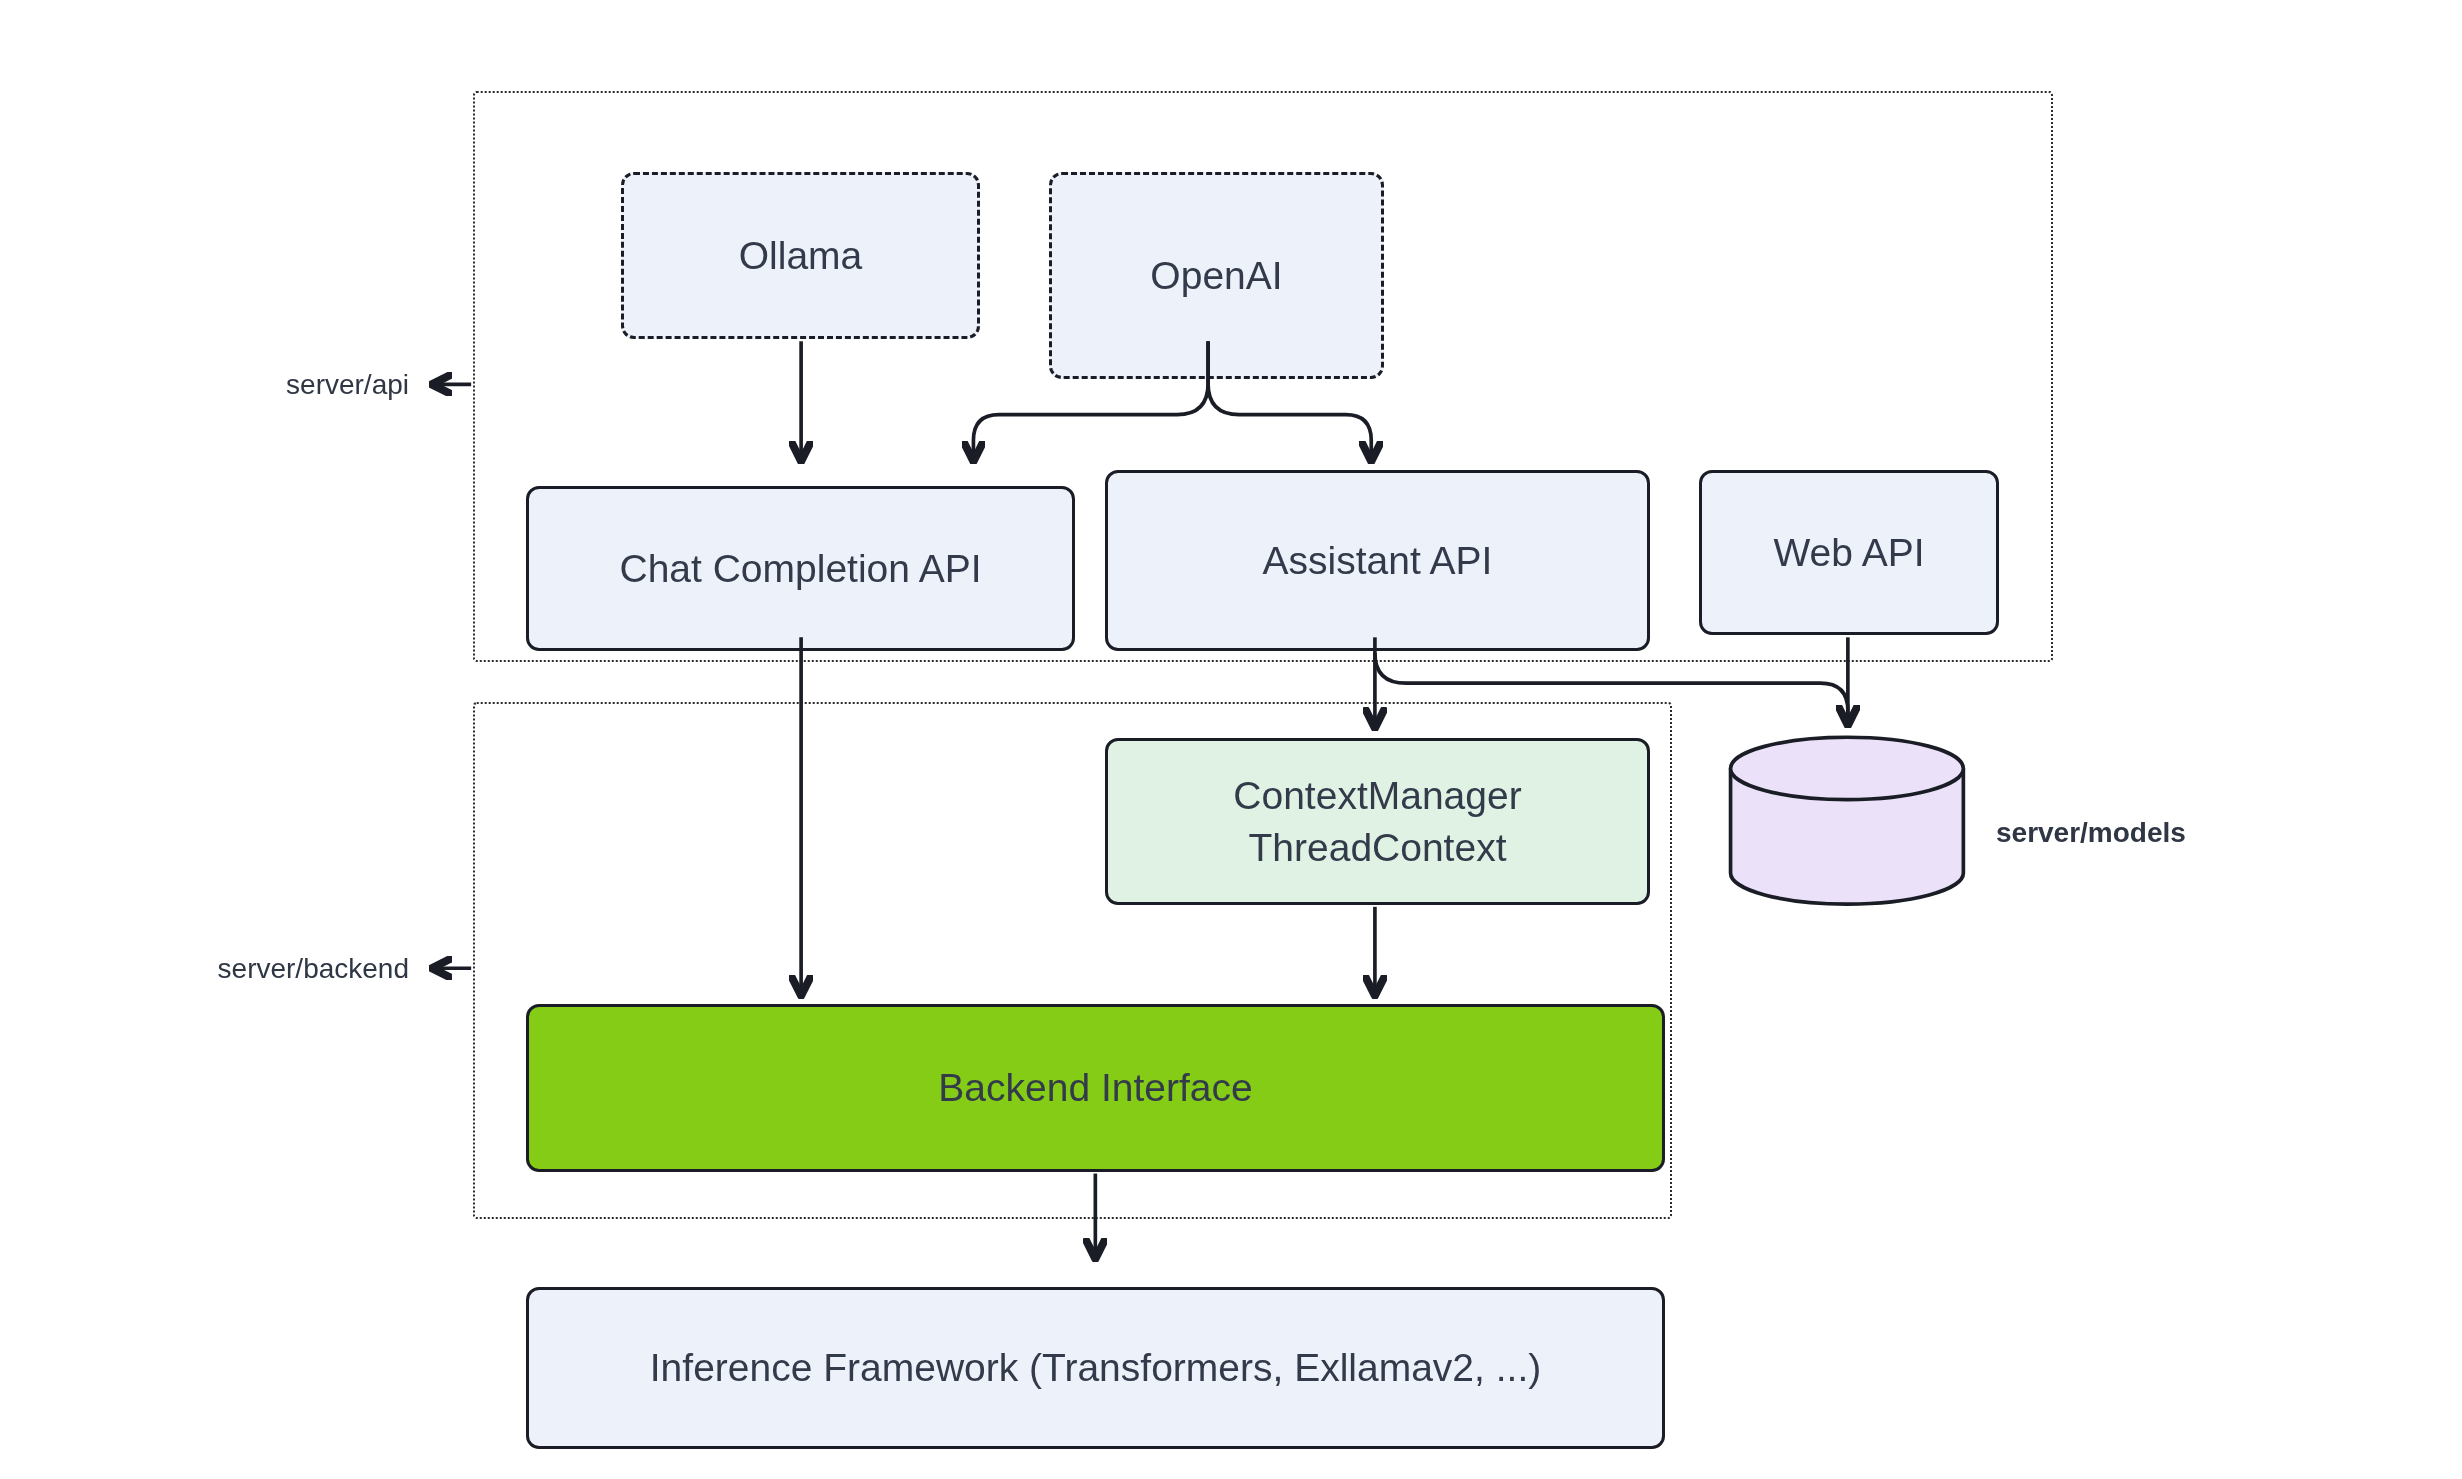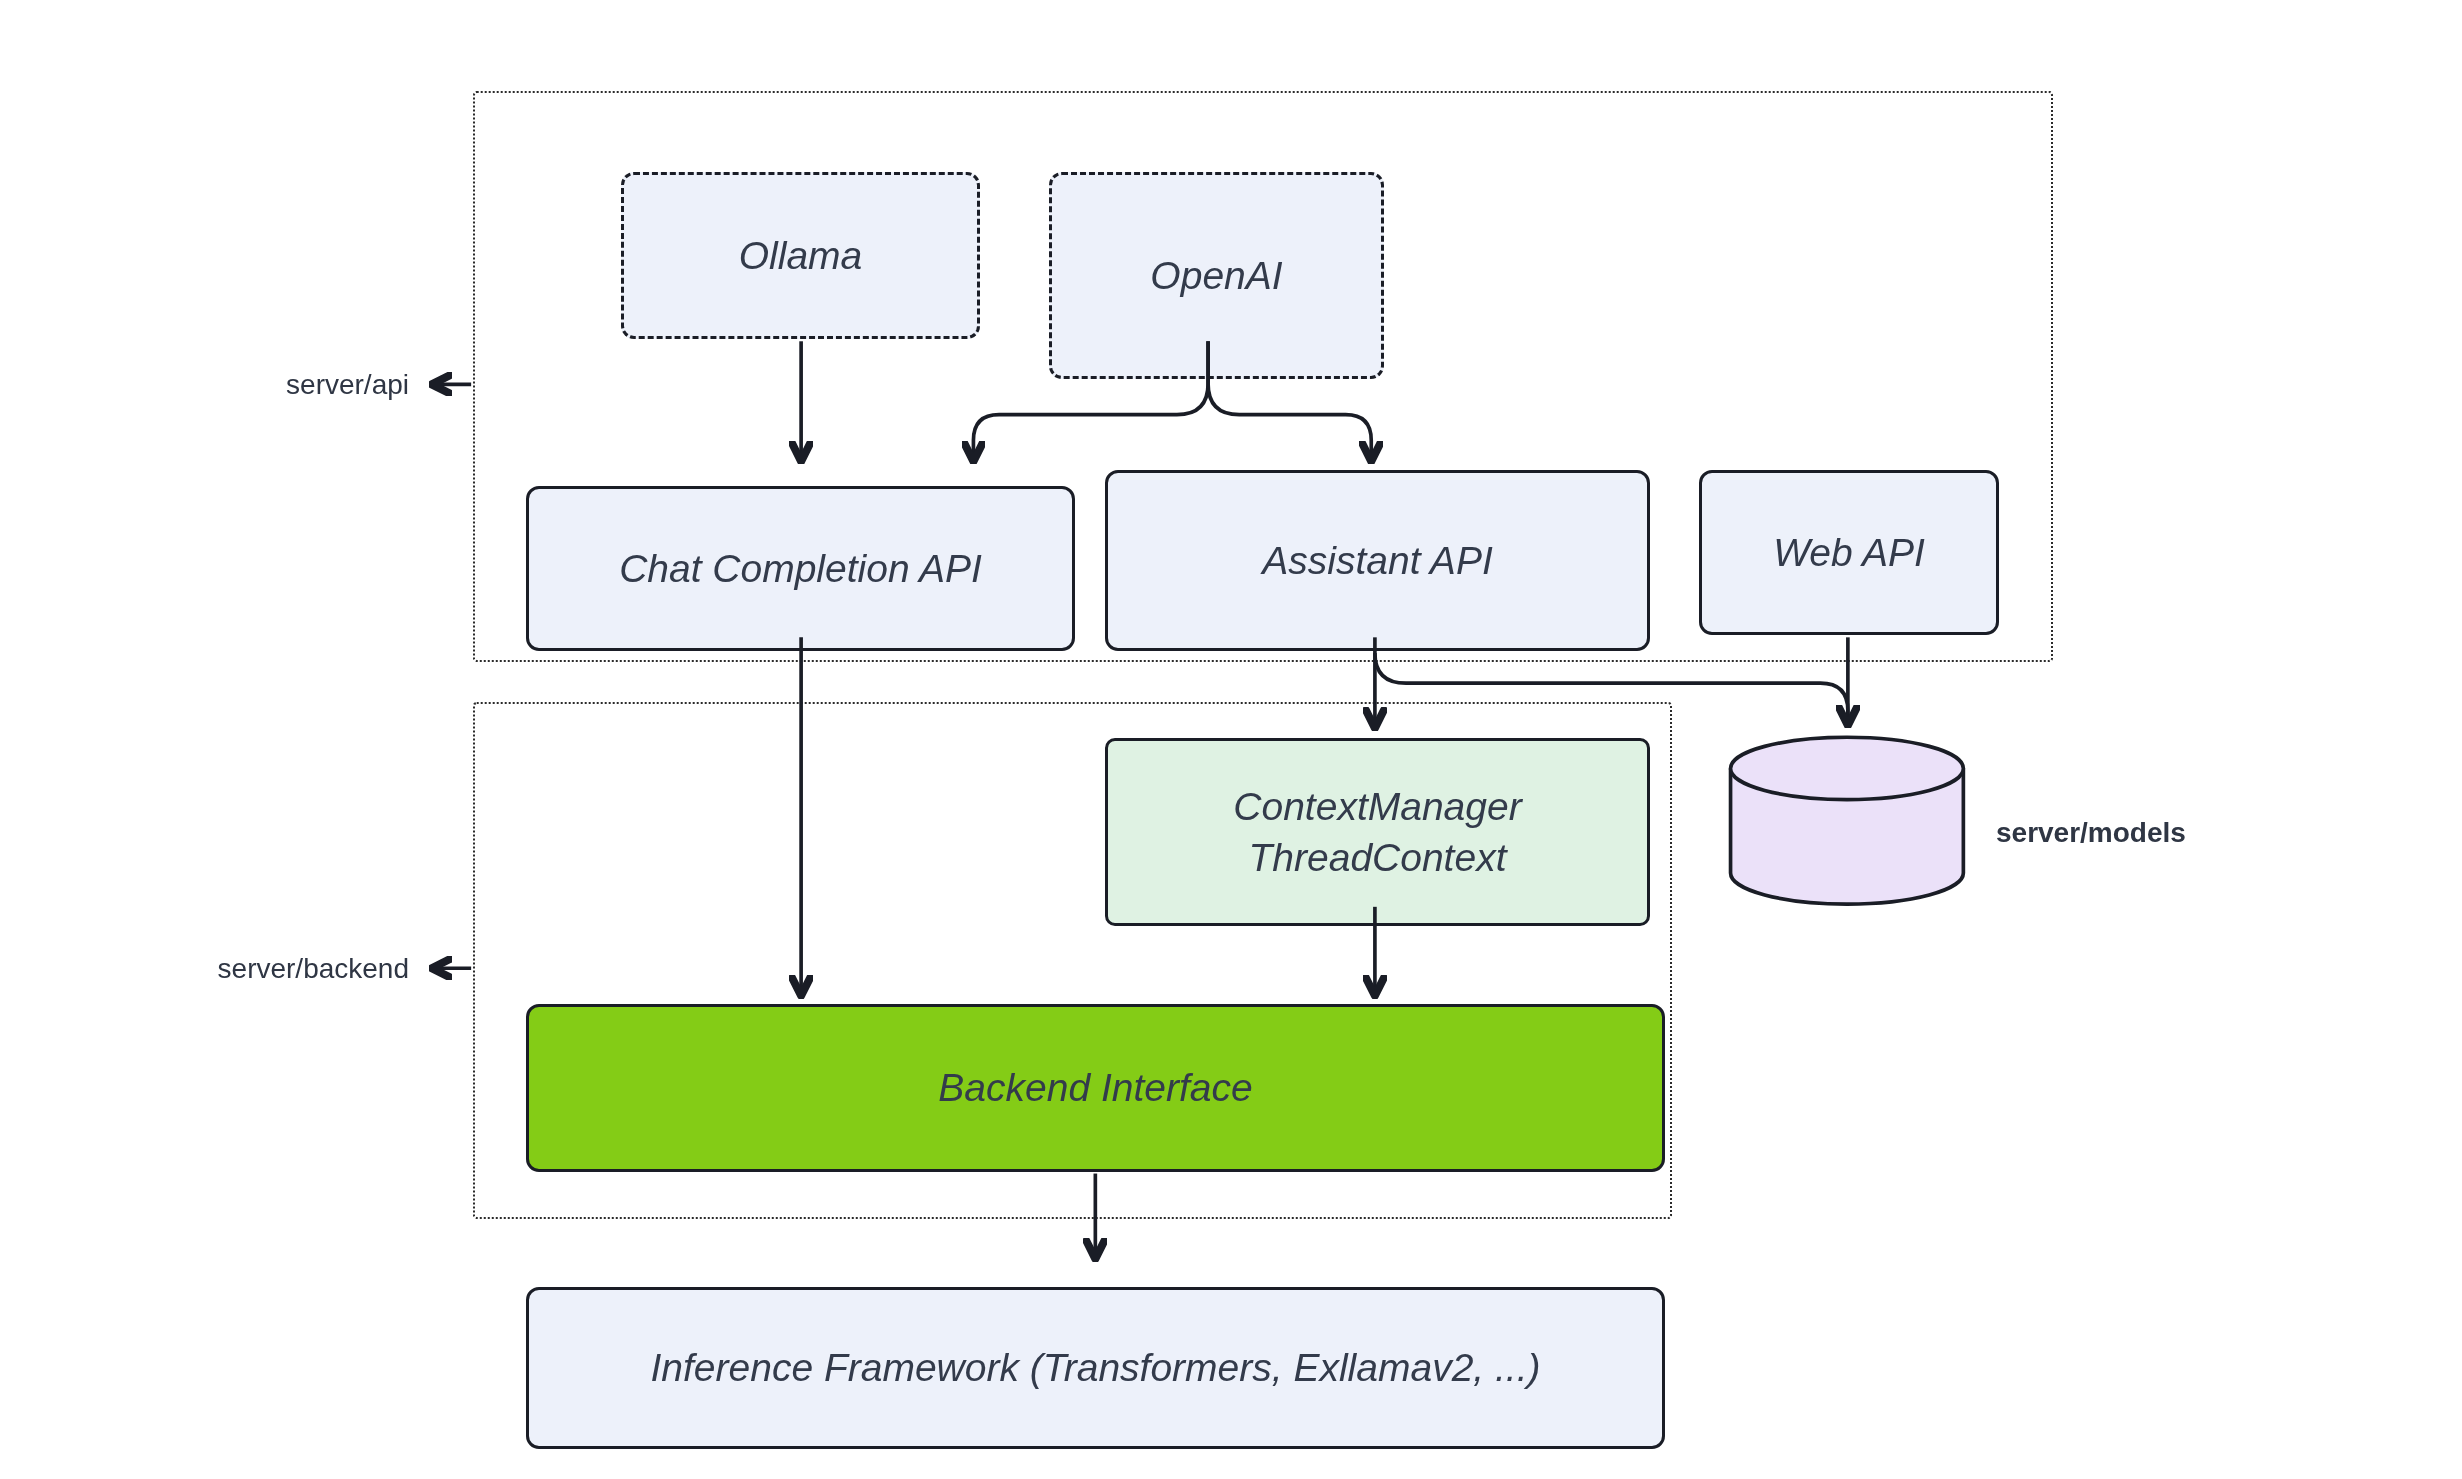--- a/index.html
+++ b/index.html
@@ -28,32 +28,31 @@
     display: flex; flex-direction: column;
     align-items: center; justify-content: center;
     border: 3.7px solid #1a1d26;
     border-radius: 13px;
     background: #edf1fa;
     color: #333b4b;
     font-size: 39px;
     text-align: center;
     line-height: 1.32;
     z-index: 3;
-    font-style: italic;
   }
   .node.dashed { border-style: dashed; }
   .node.green  { background: #dff2e3; }
   .node.yellow { background: #84cc16; }
 
   #n-ollama    { left:  621px; top: 172px; width: 359px; height: 167px; }
   #n-openai    { left: 1049px; top: 172px; width: 335px; height: 207px; }
   #n-chat      { left:  526px; top: 470px; width: 549px; height: 165px; margin-top: 16px; }
   #n-assistant { left: 1105px; top: 470px; width: 545px; height: 181px; }
   #n-web       { left: 1699px; top: 470px; width: 300px; height: 165px; }
-  #n-context   { left: 1105px; top: 738px; width: 545px; height: 188px; border-radius: 10px; }
+  #n-context   { left: 1105px; top: 738px; width: 545px; height: 167px; }
   #n-backendif { left:  526px; top: 1004px; width: 1139px; height: 168px; }
   #n-inference { left:  526px; top: 1267px; width: 1139px; height: 162px; margin-top: 20px; }
 
   
   .cyl-label {
     position: absolute; left: 1727px; top: 799px; width: 238px; height: 73px;
     display: flex; align-items: center; justify-content: center;
     color: #333b4b; font-size: 40px; z-index: 4;
   }
   .side-label {

